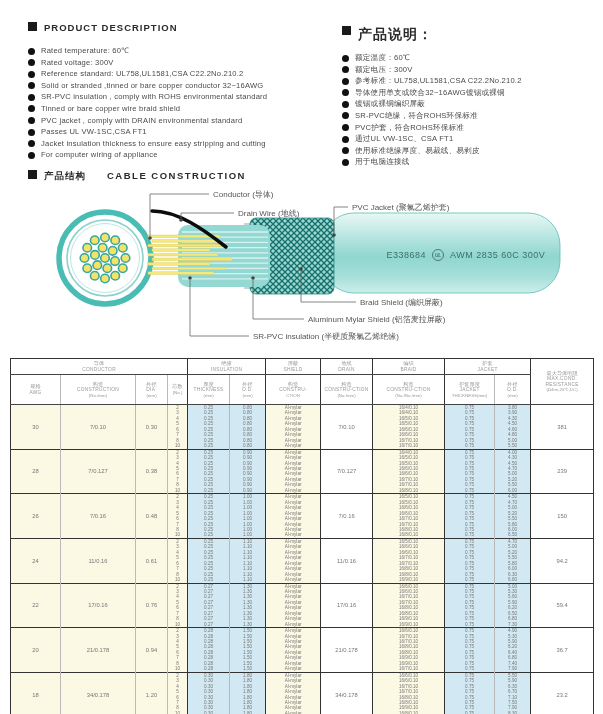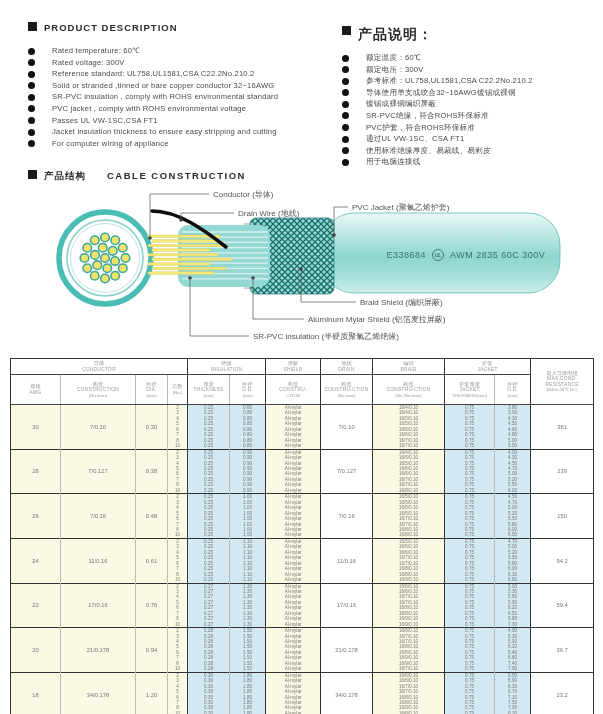--- a/index.html
+++ b/index.html
@@ -6,21 +6,21 @@
   body{width:603px;height:714px;background:#fff;position:relative;overflow:hidden;
        font-family:"Liberation Sans",sans-serif;color:#444;}
   .abs{position:absolute;}
   
   .sec-title{display:flex;align-items:flex-start;gap:7px;color:#2b2b2b;font-weight:bold;
              font-size:9.5px;letter-spacing:1px;}
   .sq{width:9px;height:9px;background:#1a1a1a;display:inline-block;flex:0 0 auto;}
   
   .blist{margin-top:10px;}
   .b-item{display:flex;align-items:flex-start;margin:0 0 3.6px 0;font-size:7.6px;
-          line-height:8px;color:#4a4a4a;letter-spacing:.2px;gap:11px;}
+          line-height:8px;color:#4a4a4a;letter-spacing:.2px;}
   .b-dot{width:7px;height:7px;background:#111;border-radius:50%;margin:0 6px 0 0;flex:0 0 auto;margin-top:.5px;}
   
   #construction-title{left:28px;top:170px;}
   #construction-title .en{font-weight:bold;margin-left:14px;letter-spacing:1.5px;}
   
   #spec-table{left:10px;top:358px;width:583px;border-collapse:collapse;table-layout:fixed;
               font-size:5px;color:#777;}
   #spec-table th,#spec-table td{padding:0;margin:0;overflow:hidden;}
   #spec-table thead th{background:#fff;font-weight:normal;color:#999;vertical-align:middle;
                        border-bottom:1px solid #444;}
@@ -66,21 +66,25 @@
       <div class="b-item">
         <span class="b-dot"></span>
         <span>Solid or stranded ,tinned or bare copper conductor 32~16AWG</span>
       </div>
       <div class="b-item">
         <span class="b-dot"></span>
         <span>SR-PVC insulation , comply with ROHS environmental standard</span>
       </div>
       <div class="b-item">
         <span class="b-dot"></span>
-        <span>PVC jacket , comply with ROHS environmental voltage</span>
+        <span>Tinned or bare copper wire braid shield</span>
+      </div>
+      <div class="b-item">
+        <span class="b-dot"></span>
+        <span>PVC jacket , comply with DRAIN environmental standard</span>
       </div>
       <div class="b-item">
         <span class="b-dot"></span>
         <span>Passes UL VW-1SC,CSA FT1</span>
       </div>
       <div class="b-item">
         <span class="b-dot"></span>
         <span>Jacket insulation thickness to ensure easy stripping and cutting</span>
       </div>
       <div class="b-item">

